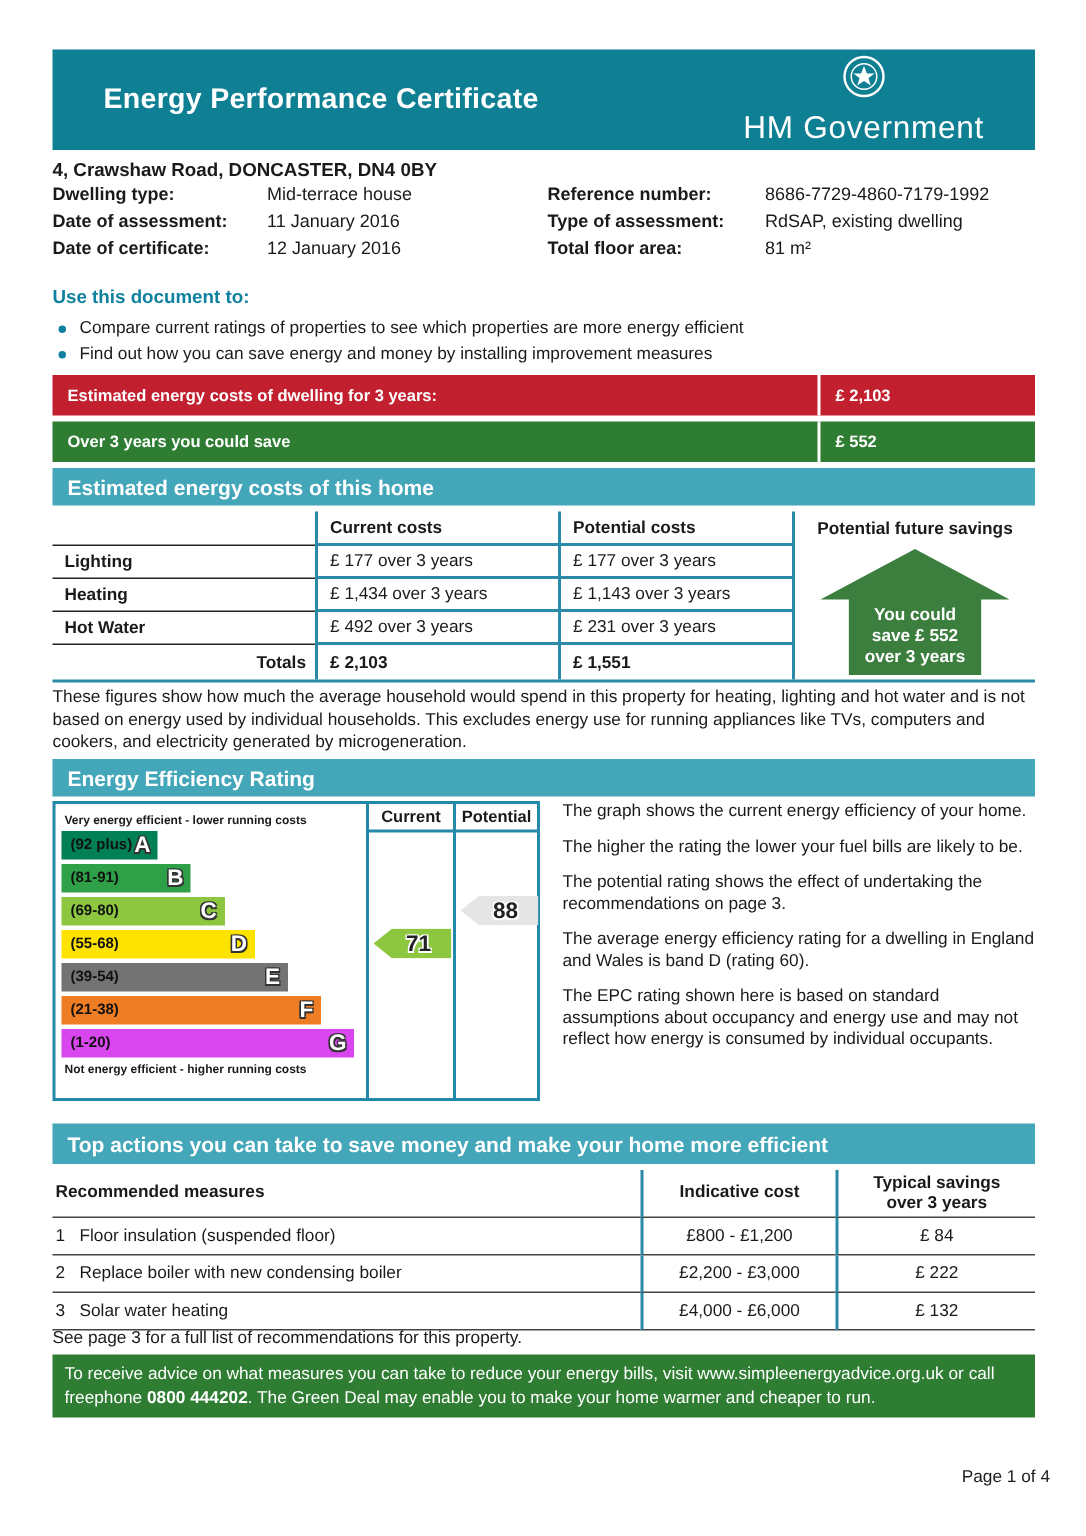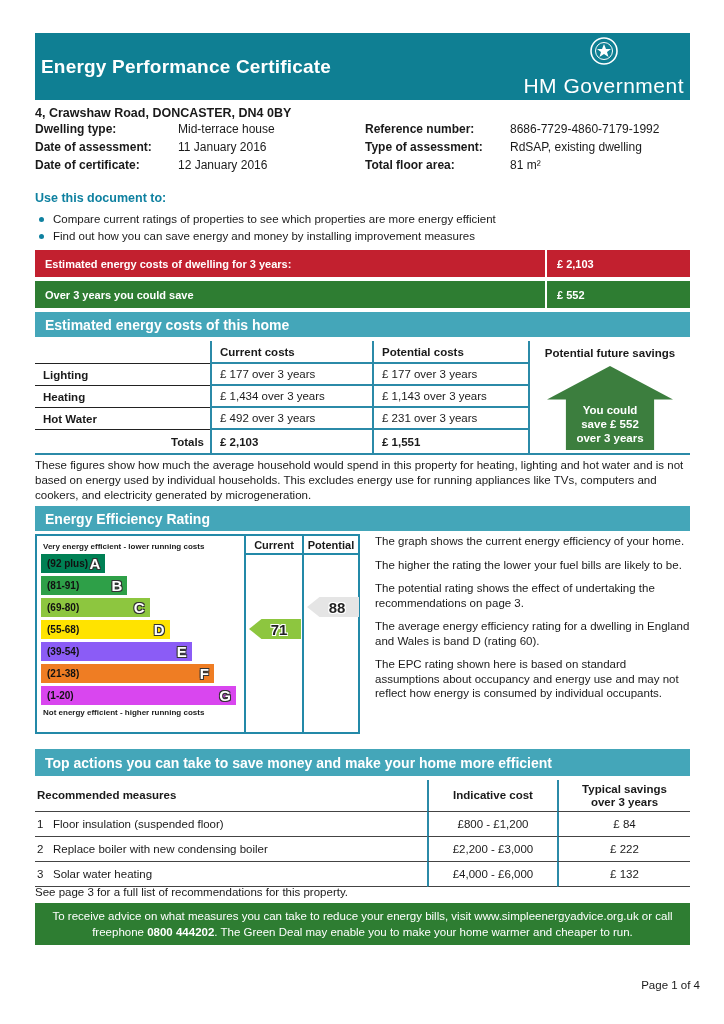--- a/index.html
+++ b/index.html
@@ -2,21 +2,21 @@
 <html><head>
 <meta charset="utf-8">
 <style>
   * { margin:0; padding:0; box-sizing:border-box; }
   html,body { background:#fff; }
   body { font-family:"Liberation Sans","DejaVu Sans",sans-serif; color:#1a1a1a; }
   .page { position:relative; width:724px; height:1024px; background:#fff; overflow:hidden; }
   .abs { position:absolute; left:35px; width:655px; }
 
   
-  .top-header { top:33px; height:67px; background:#0f7f93; display:flex; align-items:center; justify-content:space-between; padding:0 6px; }
+  .top-header { top:33px; height:67px; background:#0f7f93; display:flex; align-items:center; justify-content:space-between; padding:0 34px; }
   .doc-title { color:#fff; font-size:19px; font-weight:bold; letter-spacing:0.2px; }
   .gov-logo { display:flex; align-items:center; gap:8px; color:#fff;flex-direction:column; }
   .gov-logo svg { display:block; }
   .gov-text { font-size:21px; font-weight:400; letter-spacing:0.5px; }
 
   
   .address { top:106px; font-size:12.5px; font-weight:bold; }
   .info-grid { top:120px; display:flex; font-size:12px; line-height:18px; }
   .info-col { display:flex; }
   .info-col.left { width:330px; }
@@ -86,21 +86,21 @@
   
   .actions-table { top:780px; display:grid; grid-template-columns:392px 130px 133px; grid-template-rows:32px 25px 25px 25px; font-size:11.5px; }
   .actions-table .cell { display:flex; align-items:center; border-bottom:1.5px solid #444; }
   .actions-table .meas { padding-left:2px; }
   .actions-table .num { width:16px; text-align:left; display:inline-block; }
   .actions-table .ctr { justify-content:center; text-align:center; }
   .actions-table .tealleft { border-left:2px solid #2b8aa8; }
   .actions-table .head { font-weight:bold; line-height:13px; }
 
   .see-page { top:886px; font-size:11.5px; }
-  .advice-box { top:903px; height:42px; color:#fff; font-size:11.5px; line-height:16px; display:flex; align-items:center; justify-content:center; text-align:center; padding:0 8px; }
+  .advice-box { top:903px; height:42px; color:#fff; font-size:11.5px; line-height:16px; display:flex; align-items:center; justify-content:center; padding:0 8px; }
   .advice-box b { font-weight:bold; }
   .page-footer { position:absolute; right:24px; top:979px; font-size:11.5px; }
 </style>
 </head>
 <body>
 
 <div class="page">
 
   <div class="abs top-header" style="background: rgb(15, 127, 147);">
     <div class="doc-title">Energy Performance Certificate</div>
@@ -214,21 +214,21 @@
           <span class="band-letter">B</span>
         </div>
         <div class="band" style="width: 54%; background: rgb(141, 198, 63);">
           <span class="band-range">(69-80)</span>
           <span class="band-letter">C</span>
         </div>
         <div class="band" style="width: 64%; background: rgb(255, 227, 0);">
           <span class="band-range">(55-68)</span>
           <span class="band-letter">D</span>
         </div>
-        <div class="band" style="width: 75%; background: #8b5cf6;">
+        <div class="band" style="width: 75%; background: #737373;">
           <span class="band-range">(39-54)</span>
           <span class="band-letter">E</span>
         </div>
         <div class="band" style="width: 86%; background: rgb(239, 125, 35);">
           <span class="band-range">(21-38)</span>
           <span class="band-letter">F</span>
         </div>
         <div class="band" style="width: 97%; background: #d946ef;">
           <span class="band-range">(1-20)</span>
           <span class="band-letter">G</span>

